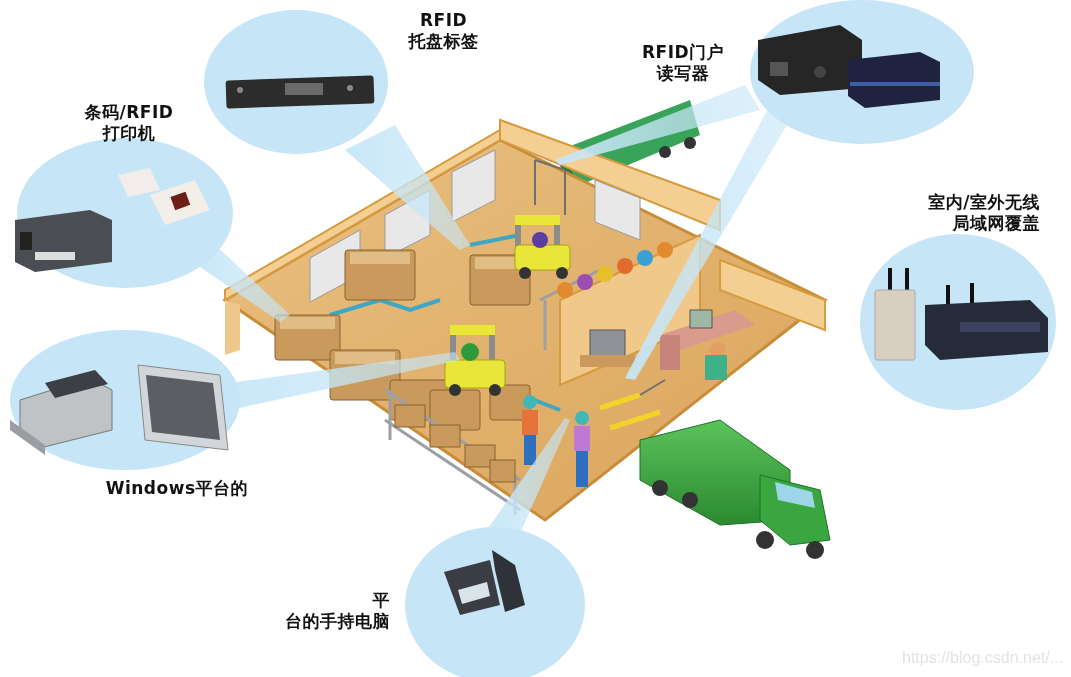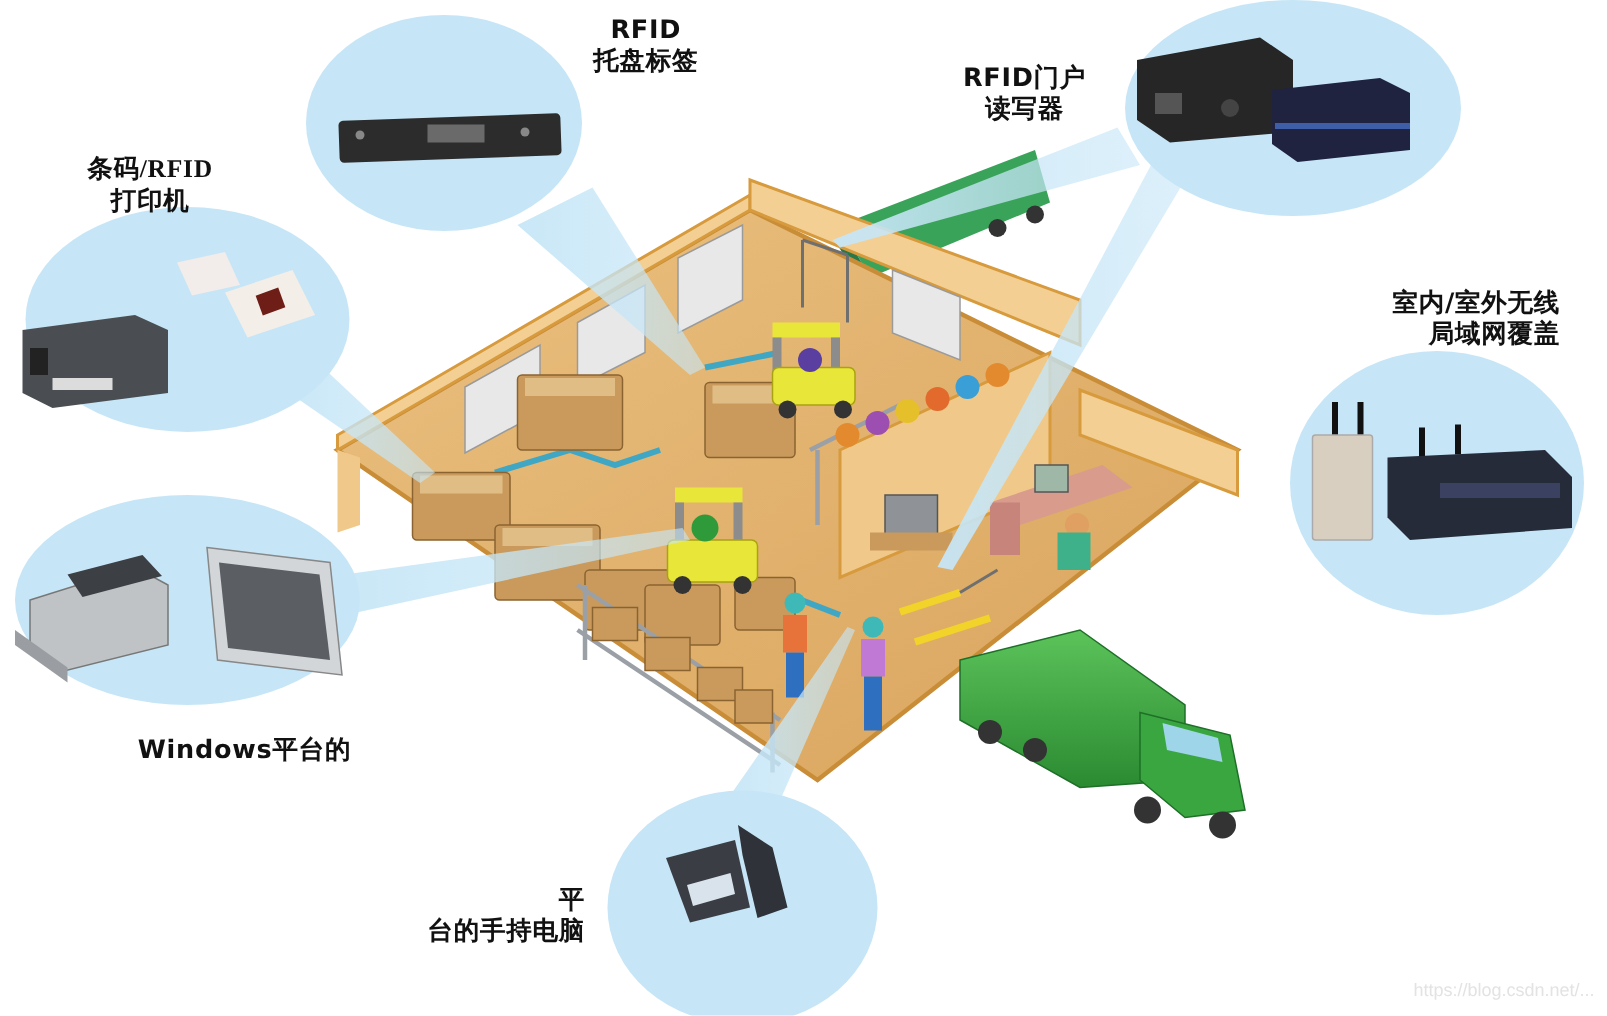--- a/index.html
+++ b/index.html
@@ -1,20 +1,20 @@
 <!DOCTYPE html>
 <html><head>
 <meta charset="utf-8">
 <style>
   html, body { margin:0; padding:0; background:#ffffff; }
   body { width:1071px; height:677px; position:relative; overflow:hidden; font-family:"DejaVu Sans", sans-serif; }
   .layer { position:absolute; left:0; top:0; width:1071px; height:677px; }
   .label { position:absolute; font-weight:bold; color:#111; font-size:17px; line-height:21px; text-align:center; letter-spacing:0.5px; white-space:nowrap; }
   .label .l { display:block; }
-  .watermark { position:absolute; right:8px; bottom:10px; color:#e3e3e3; font-size:12px; font-family:"Liberation Sans", sans-serif; }
+  .watermark { position:absolute; right:8px; bottom:10px; color:#e3e3e3; font-size:16px; font-family:"Liberation Sans", sans-serif; }
 </style>
 </head>
 <body>
 
 <svg class="layer" viewBox="0 0 1071 677" xmlns="http://www.w3.org/2000/svg">
   <defs>
     <linearGradient id="floorG" x1="0" y1="0" x2="1" y2="1">
       <stop offset="0" stop-color="#eac080"></stop>
         <stop offset="1" stop-color="#d9a45c"></stop>
     </linearGradient>
@@ -224,41 +224,41 @@
   </g>
 
   <g>
     <ellipse cx="495" cy="605" rx="90" ry="78" fill="#c6e6f7"></ellipse>
     <polygon points="444,572 490,560 500,605 460,615" fill="#3a3d44"></polygon>
     <polygon points="458,590 487,582 490,596 462,604" fill="#d9e3ec"></polygon>
     <polygon points="492,550 515,565 525,605 505,612 495,570" fill="#2f3238"></polygon>
   </g>
 </svg>
 
-<div class="label" style="left:383px; top:10px; width:95px;">
+<div class="label" style="left:396px; top:10px; width:95px;">
   <span class="l">RFID</span>
   <span class="l">托盘标签</span>
 </div>
 
 <div class="label" style="left:633px; top:42px; width:100px;">
   <span class="l">RFID门户</span>
   <span class="l">读写器</span>
 </div>
 
-<div class="label" style="left:40px; top:102px; width:120px;font-family:Liberation Serif, serif;">
+<div class="label" style="left:69px; top:102px; width:120px;">
   <span class="l">条码/RFID</span>
   <span class="l">打印机</span>
 </div>
 
 <div class="label" style="left:880px; top:192px; width:160px;text-align:right;">
   <span class="l">室内/室外无线</span>
   <span class="l">局域网覆盖</span>
 </div>
 
-<div class="label" style="left:78px; top:490px; width:170px; text-align:center;">
+<div class="label" style="left:78px; top:478px; width:170px; text-align:right;">
   <span class="l">Windows平台的</span>
 </div>
 
 <div class="label" style="left:250px; top:590px; width:140px; text-align:right;">
   <span class="l">平</span>
   <span class="l">台的手持电脑</span>
 </div>
 
 <div class="watermark">https://blog.csdn.net/...</div>
 

